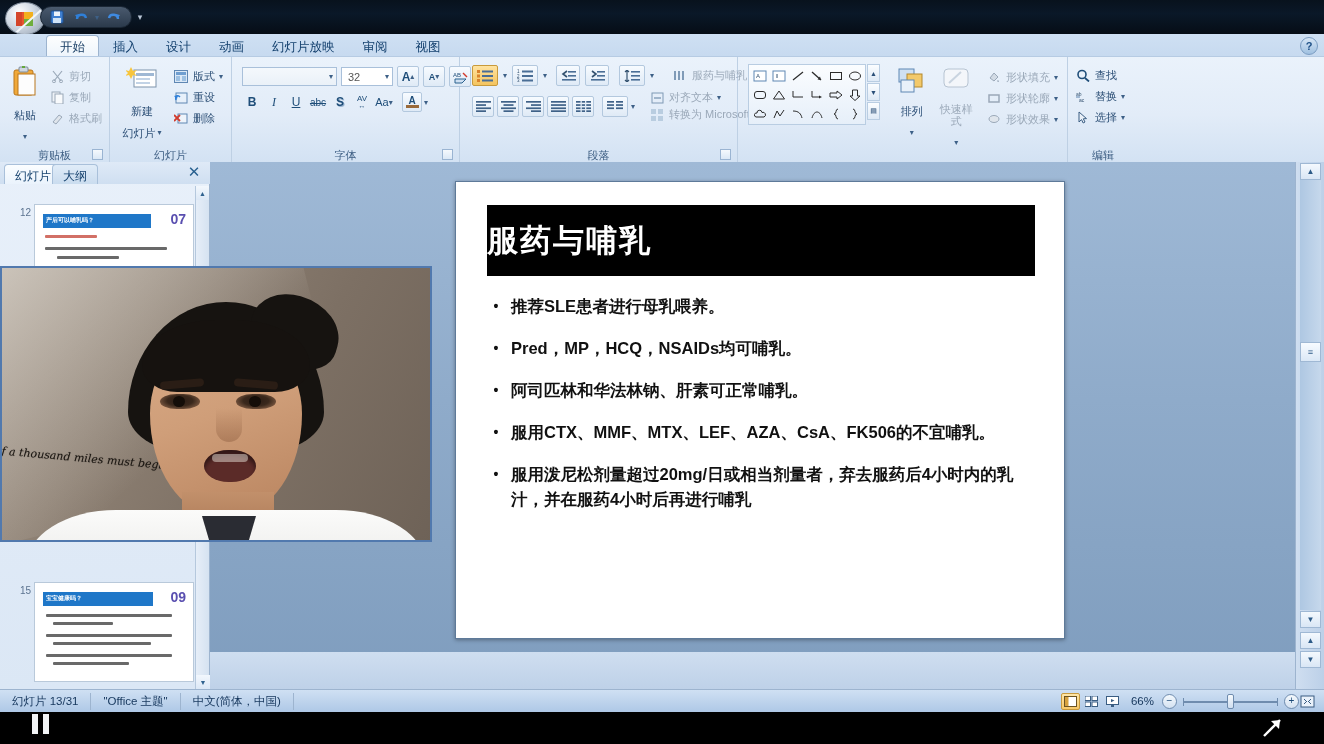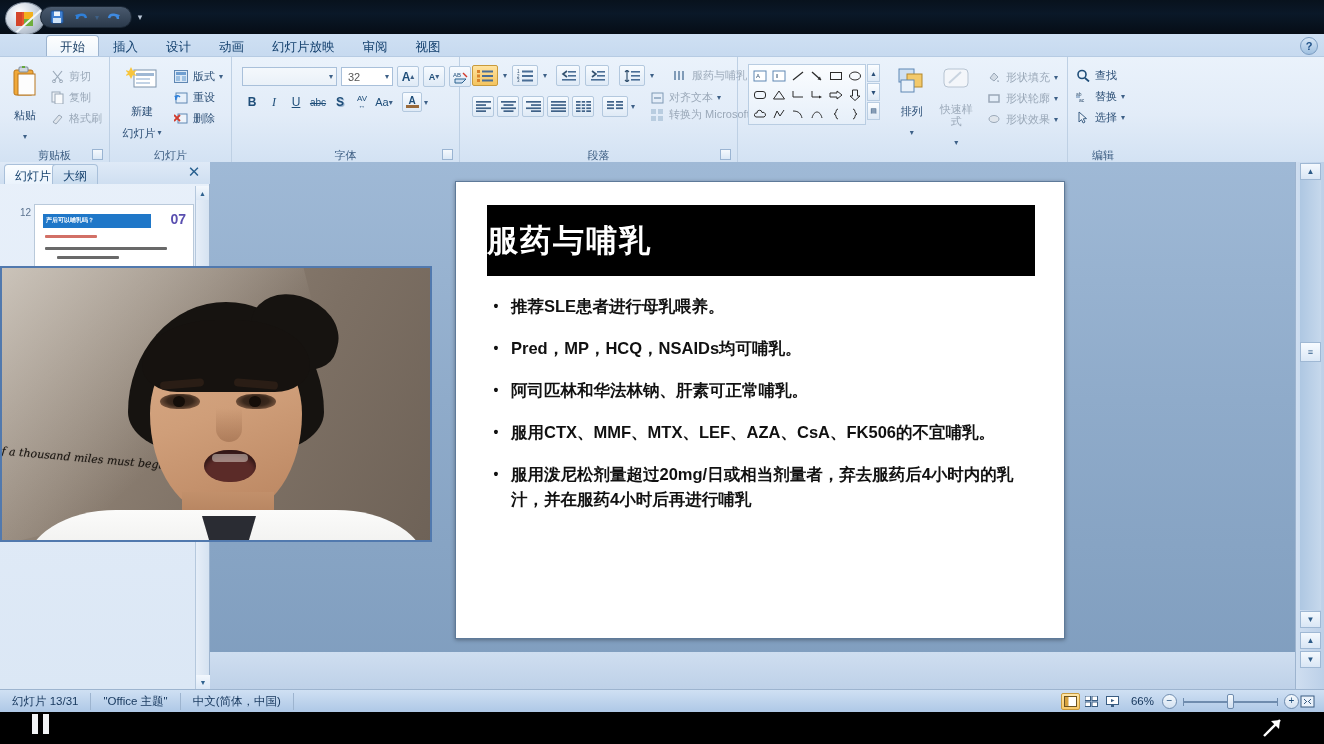--- a/index.html
+++ b/index.html
@@ -832,20 +832,35 @@
       </div>
 
       <div class="thumb" style="top:130px;height:102px;border:2px solid #f0a93a;">
         <div class="tslide"></div>
       </div>
 
       <div class="thumb" style="top:242px;height:102px;">
         <div class="tslide"></div>
       </div>
 
+      <div class="thumb" style="top:396px;height:100px;">
+        <div class="num">15</div>
+        <div class="tslide">
+          <div class="tbar" style="width:110px">
+            <span>宝宝健康吗？</span>
+          </div>
+          <div class="tnum">09</div>
+          <div class="tline" style="left:11px;top:31px;width:126px;"></div>
+          <div class="tline" style="left:18px;top:39px;width:60px;"></div>
+          <div class="tline" style="left:11px;top:51px;width:126px;"></div>
+          <div class="tline" style="left:18px;top:59px;width:98px;"></div>
+          <div class="tline" style="left:11px;top:71px;width:126px;"></div>
+          <div class="tline" style="left:18px;top:79px;width:76px;"></div>
+        </div>
+      </div>
     </div>
 
     <div class="pane-scroll">
       <div class="ar">▲</div>
       <div class="ar bot">▼</div>
     </div>
   </div>
 
   <div class="editor">
     <div class="slide">

